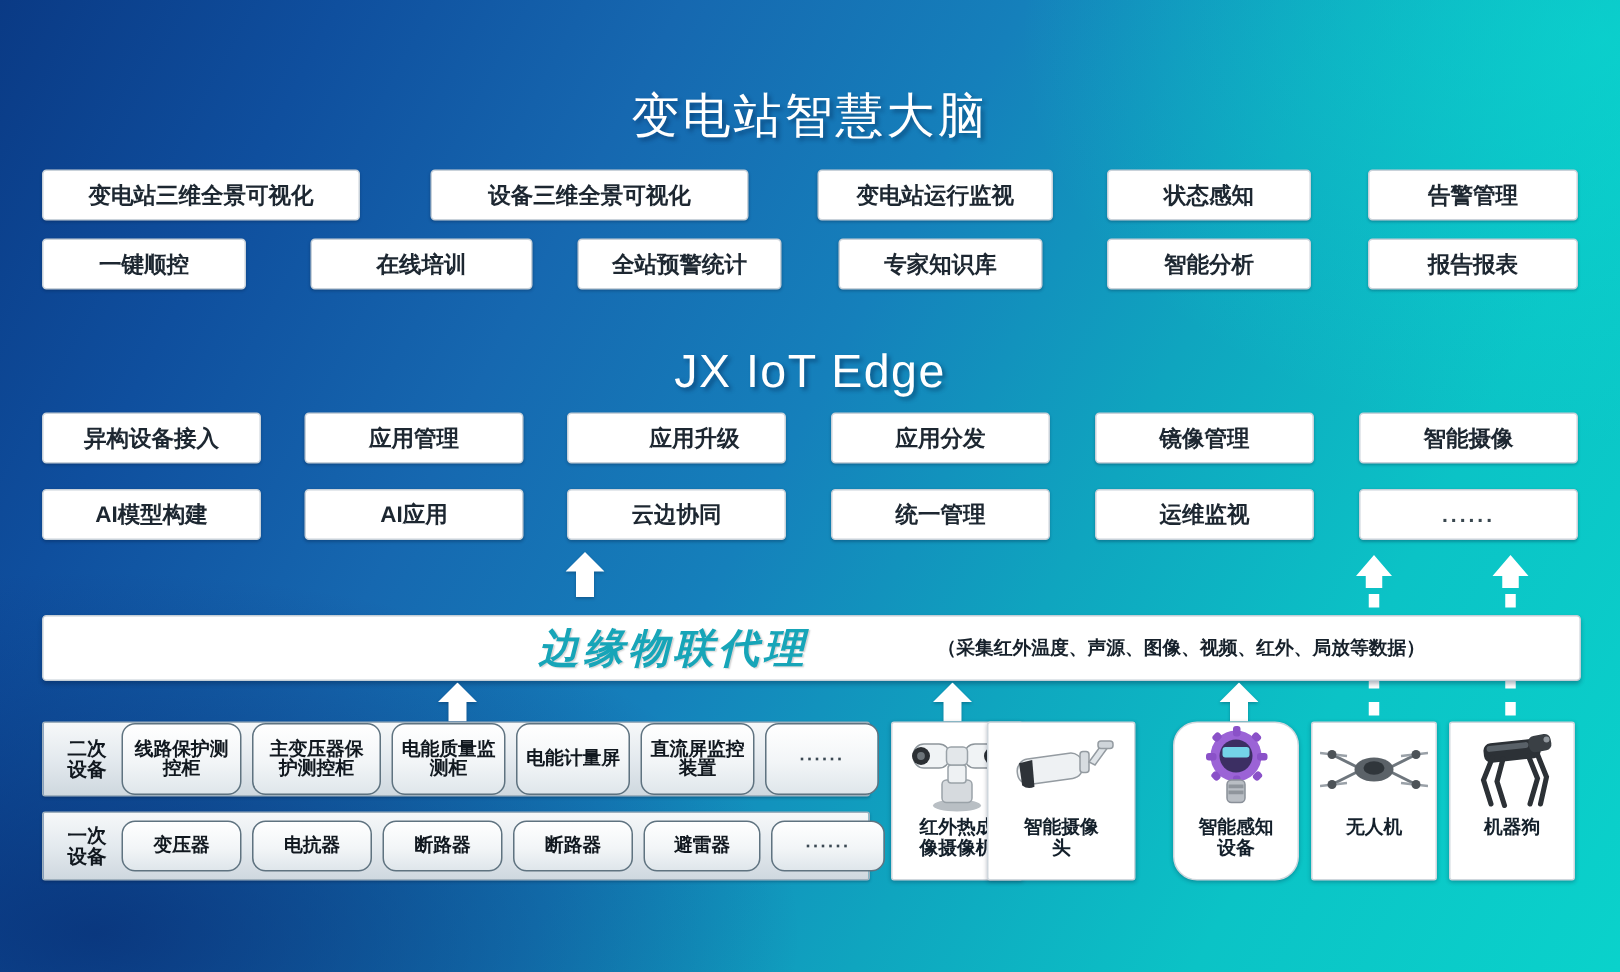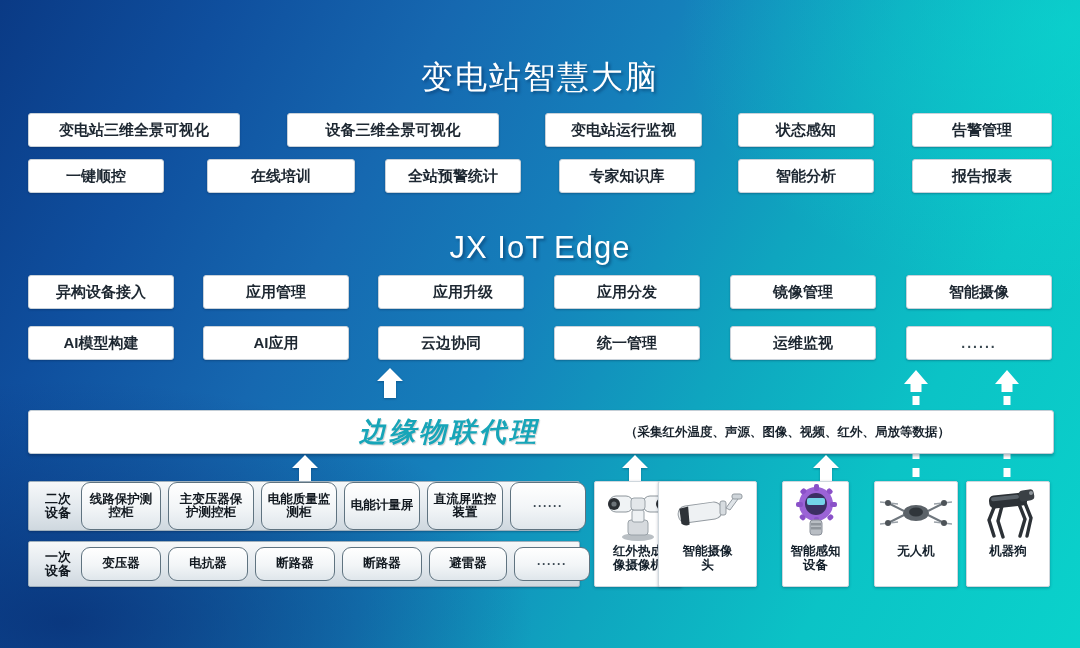--- a/index.html
+++ b/index.html
@@ -300,21 +300,21 @@
         <path d="M8 18 L8 33 A8 8 0 0 0 16 35 L17 17 Z" fill="#2e3338" transform="rotate(-8 28 24)"></path>
         <rect x="48" y="13" width="6" height="14" rx="2" fill="#d7dce0" stroke="#949ba1"></rect>
         <path d="M54 20 L62 9 L66 11 L58 22 Z" fill="#dfe4e8" stroke="#949ba1"></path>
         <rect x="60" y="6" width="10" height="5" rx="2" fill="#cfd5da" stroke="#949ba1"></rect>
       </svg>
     </div>
     <div class="dev-label">智能摄像
 头</div>
   </div>
 
-  <div class="dev-card" style="left:782px; top:481px; width:67px; height:106px;">
+  <div class="dev-card" style="left:782px; top:481px; width:84px; height:106px;border-radius:16px;">
     <div class="dev-img">
       <svg width="58" height="58" viewBox="0 0 58 58">
         <circle cx="29" cy="20" r="17" fill="#9b63d6"></circle>
         <g fill="#8a51c8">
           <rect x="27" y="0" width="5" height="7" rx="2"></rect>
           <rect x="27" y="33" width="5" height="7" rx="2"></rect>
           <rect x="9" y="18" width="7" height="5" rx="2"></rect>
           <rect x="43" y="18" width="7" height="5" rx="2"></rect>
           <rect x="13" y="5" width="6" height="5" rx="2" transform="rotate(-45 16 7)"></rect>
           <rect x="40" y="5" width="6" height="5" rx="2" transform="rotate(45 43 7)"></rect>

